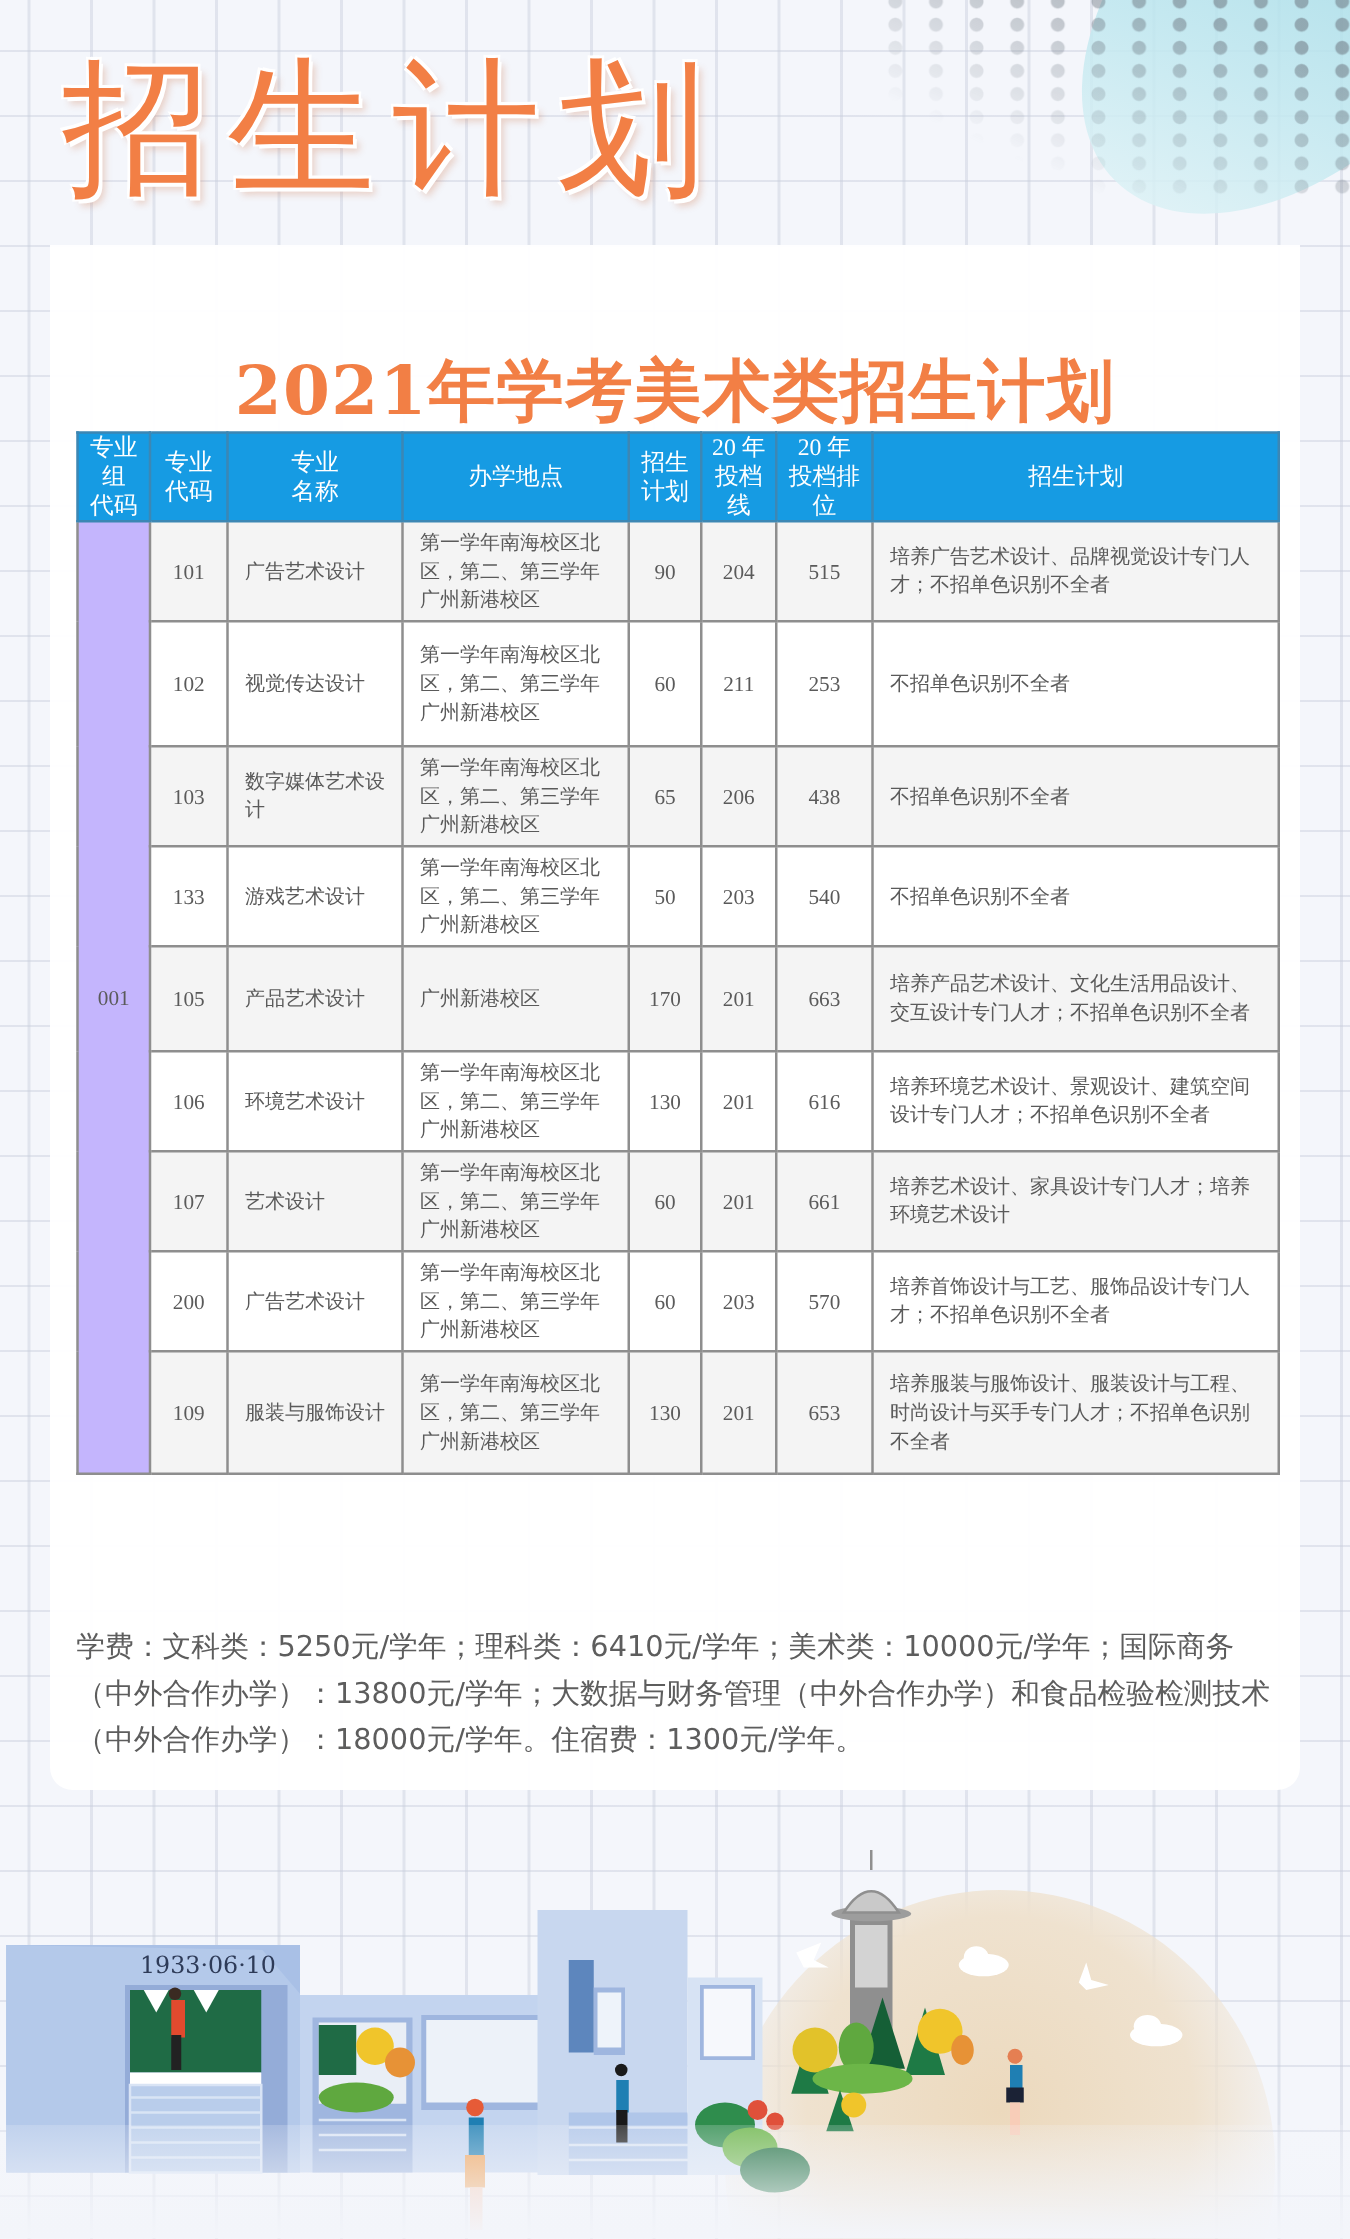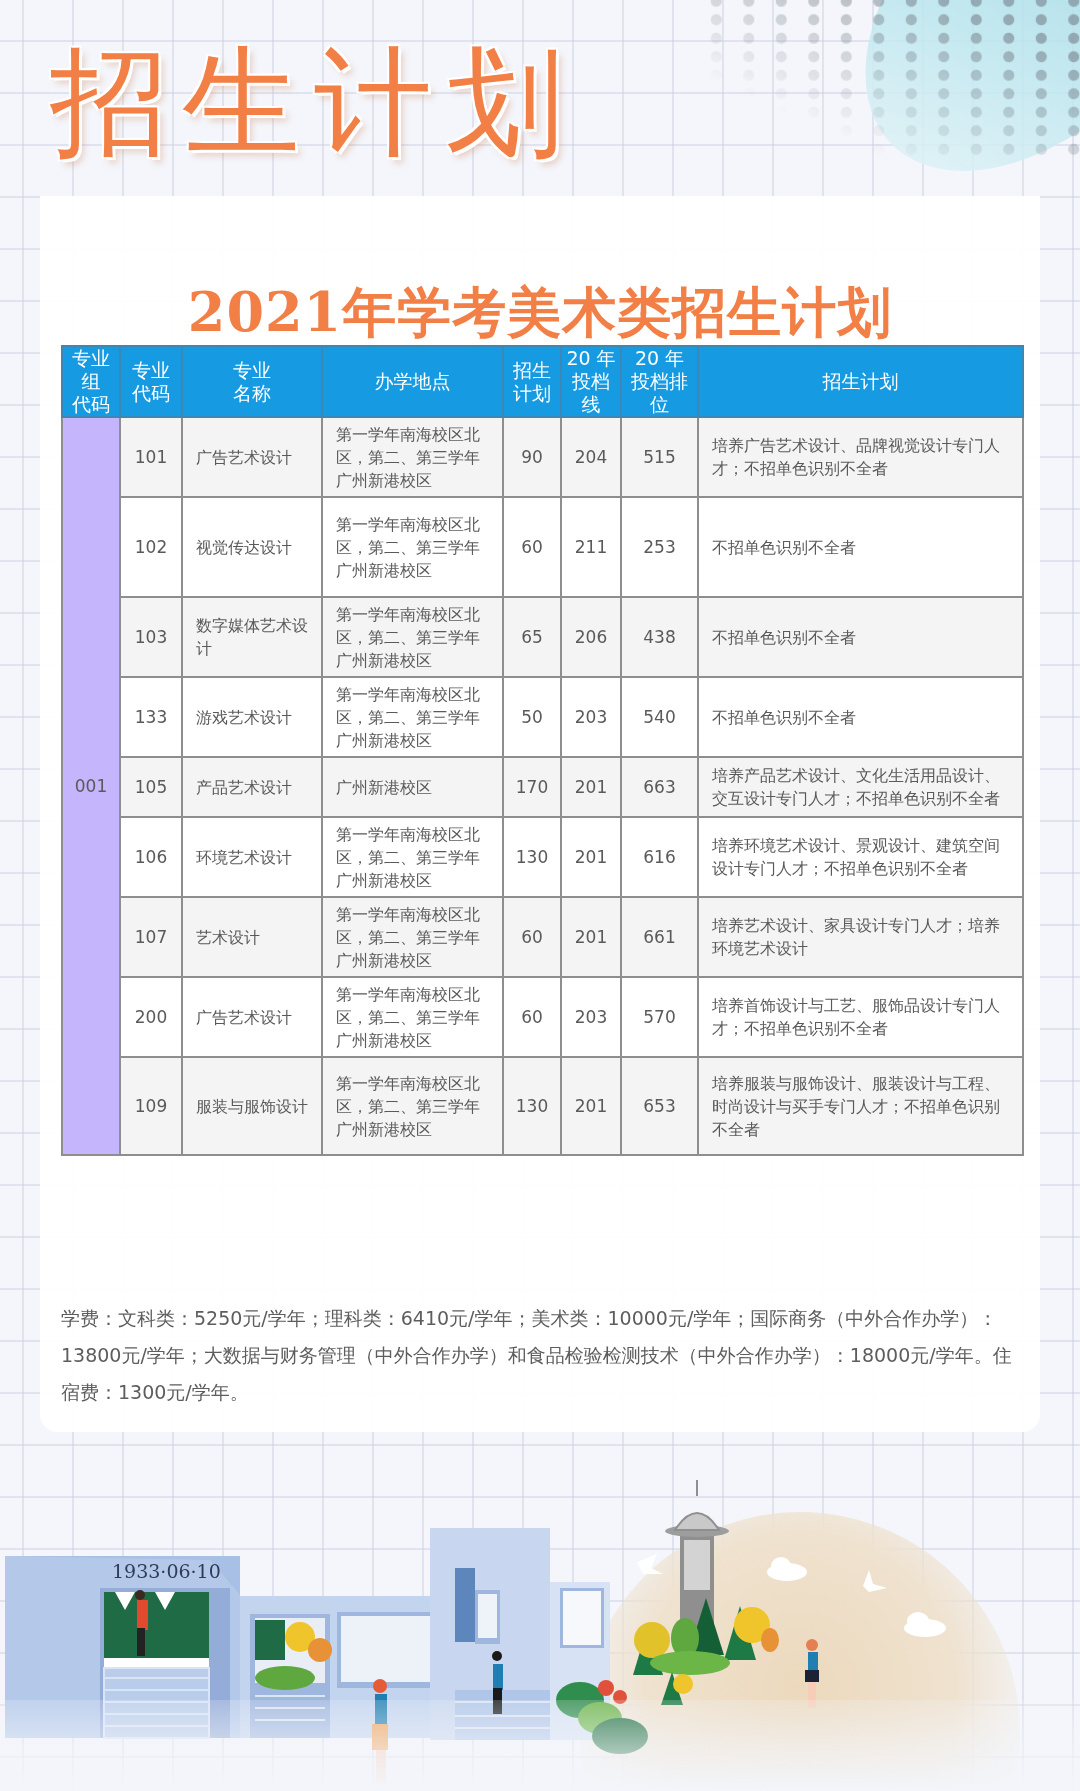--- a/index.html
+++ b/index.html
@@ -51,41 +51,41 @@
   .sub-title {
     position: absolute; left: 0; top: 240px; width: 1080px; text-align: center;
     font-family: "DejaVu Serif", "Liberation Serif", serif;
     font-weight: bold; font-size: 54px; color: #f27f45; letter-spacing: 1px; margin-top: 37px;
   }
 
   
   table.plan {
     position: absolute; left: 61px; top: 345px; width: 961px;
     border-collapse: collapse; table-layout: fixed;
-    font-size: 16px; color: #5a5a5a;
+    font-size: 16px; color: #5a5a5a; font-family: Liberation Serif, serif;
   }
   table.plan th {
     background: #169be3; color: #fff; font-weight: normal;
     font-size: 19px; line-height: 23px; height: 70px;
     border: 2px solid #3c87b4; text-align: center; padding: 0 2px;
   }
   table.plan td {
     border: 2px solid #8e8e8e; text-align: center; vertical-align: middle;
     line-height: 23px; padding: 0 8px;
   }
   table.plan td.left { text-align: left; padding-left: 13px; }
   table.plan tr.odd td.row-cell { background: #f4f4f4; }
   table.plan tr.even td.row-cell { background: #ffffff; }
   table.plan td.group { background: #c4b5fd; }
   table.plan td.num { font-size: 17px; }
 
   
   .fee-note {
     position: absolute; left: 61px; top: 1300px; width: 960px;
-    font-size: 19px; line-height: 37px; color: #5d5d5d;
+    font-size: 23px; line-height: 37px; color: #5d5d5d;
   }
 
   
   .illus { position: absolute; left: 0; top: 1480px; width: 1080px; height: 311px; }
   .sun-arc {
     position: absolute; left: 580px; top: 1512px; width: 440px; height: 440px;
     border-radius: 50%;
     background: radial-gradient(circle at 50% 40%, #ecd9bd 0%, #efe2cf 45%, rgba(244,246,251,0) 72%);
   }
   .ground-fade {
@@ -183,21 +183,21 @@
       </tr>
       <tr class="even" style="height: 80px;">
         <td class="row-cell num">133</td>
         <td class="row-cell left">游戏艺术设计</td>
         <td class="row-cell left">第一学年南海校区北区，第二、第三学年广州新港校区</td>
         <td class="row-cell num">50</td>
         <td class="row-cell num">203</td>
         <td class="row-cell num">540</td>
         <td class="row-cell left">不招单色识别不全者</td>
       </tr>
-      <tr class="odd" style="height: 60px;">
+      <tr class="odd" style="height: 84px;">
         <td class="row-cell num">105</td>
         <td class="row-cell left">产品艺术设计</td>
         <td class="row-cell left">广州新港校区</td>
         <td class="row-cell num">170</td>
         <td class="row-cell num">201</td>
         <td class="row-cell num">663</td>
         <td class="row-cell left">培养产品艺术设计、文化生活用品设计、交互设计专门人才；不招单色识别不全者</td>
       </tr>
       <tr class="even" style="height: 80px;">
         <td class="row-cell num">106</td>

